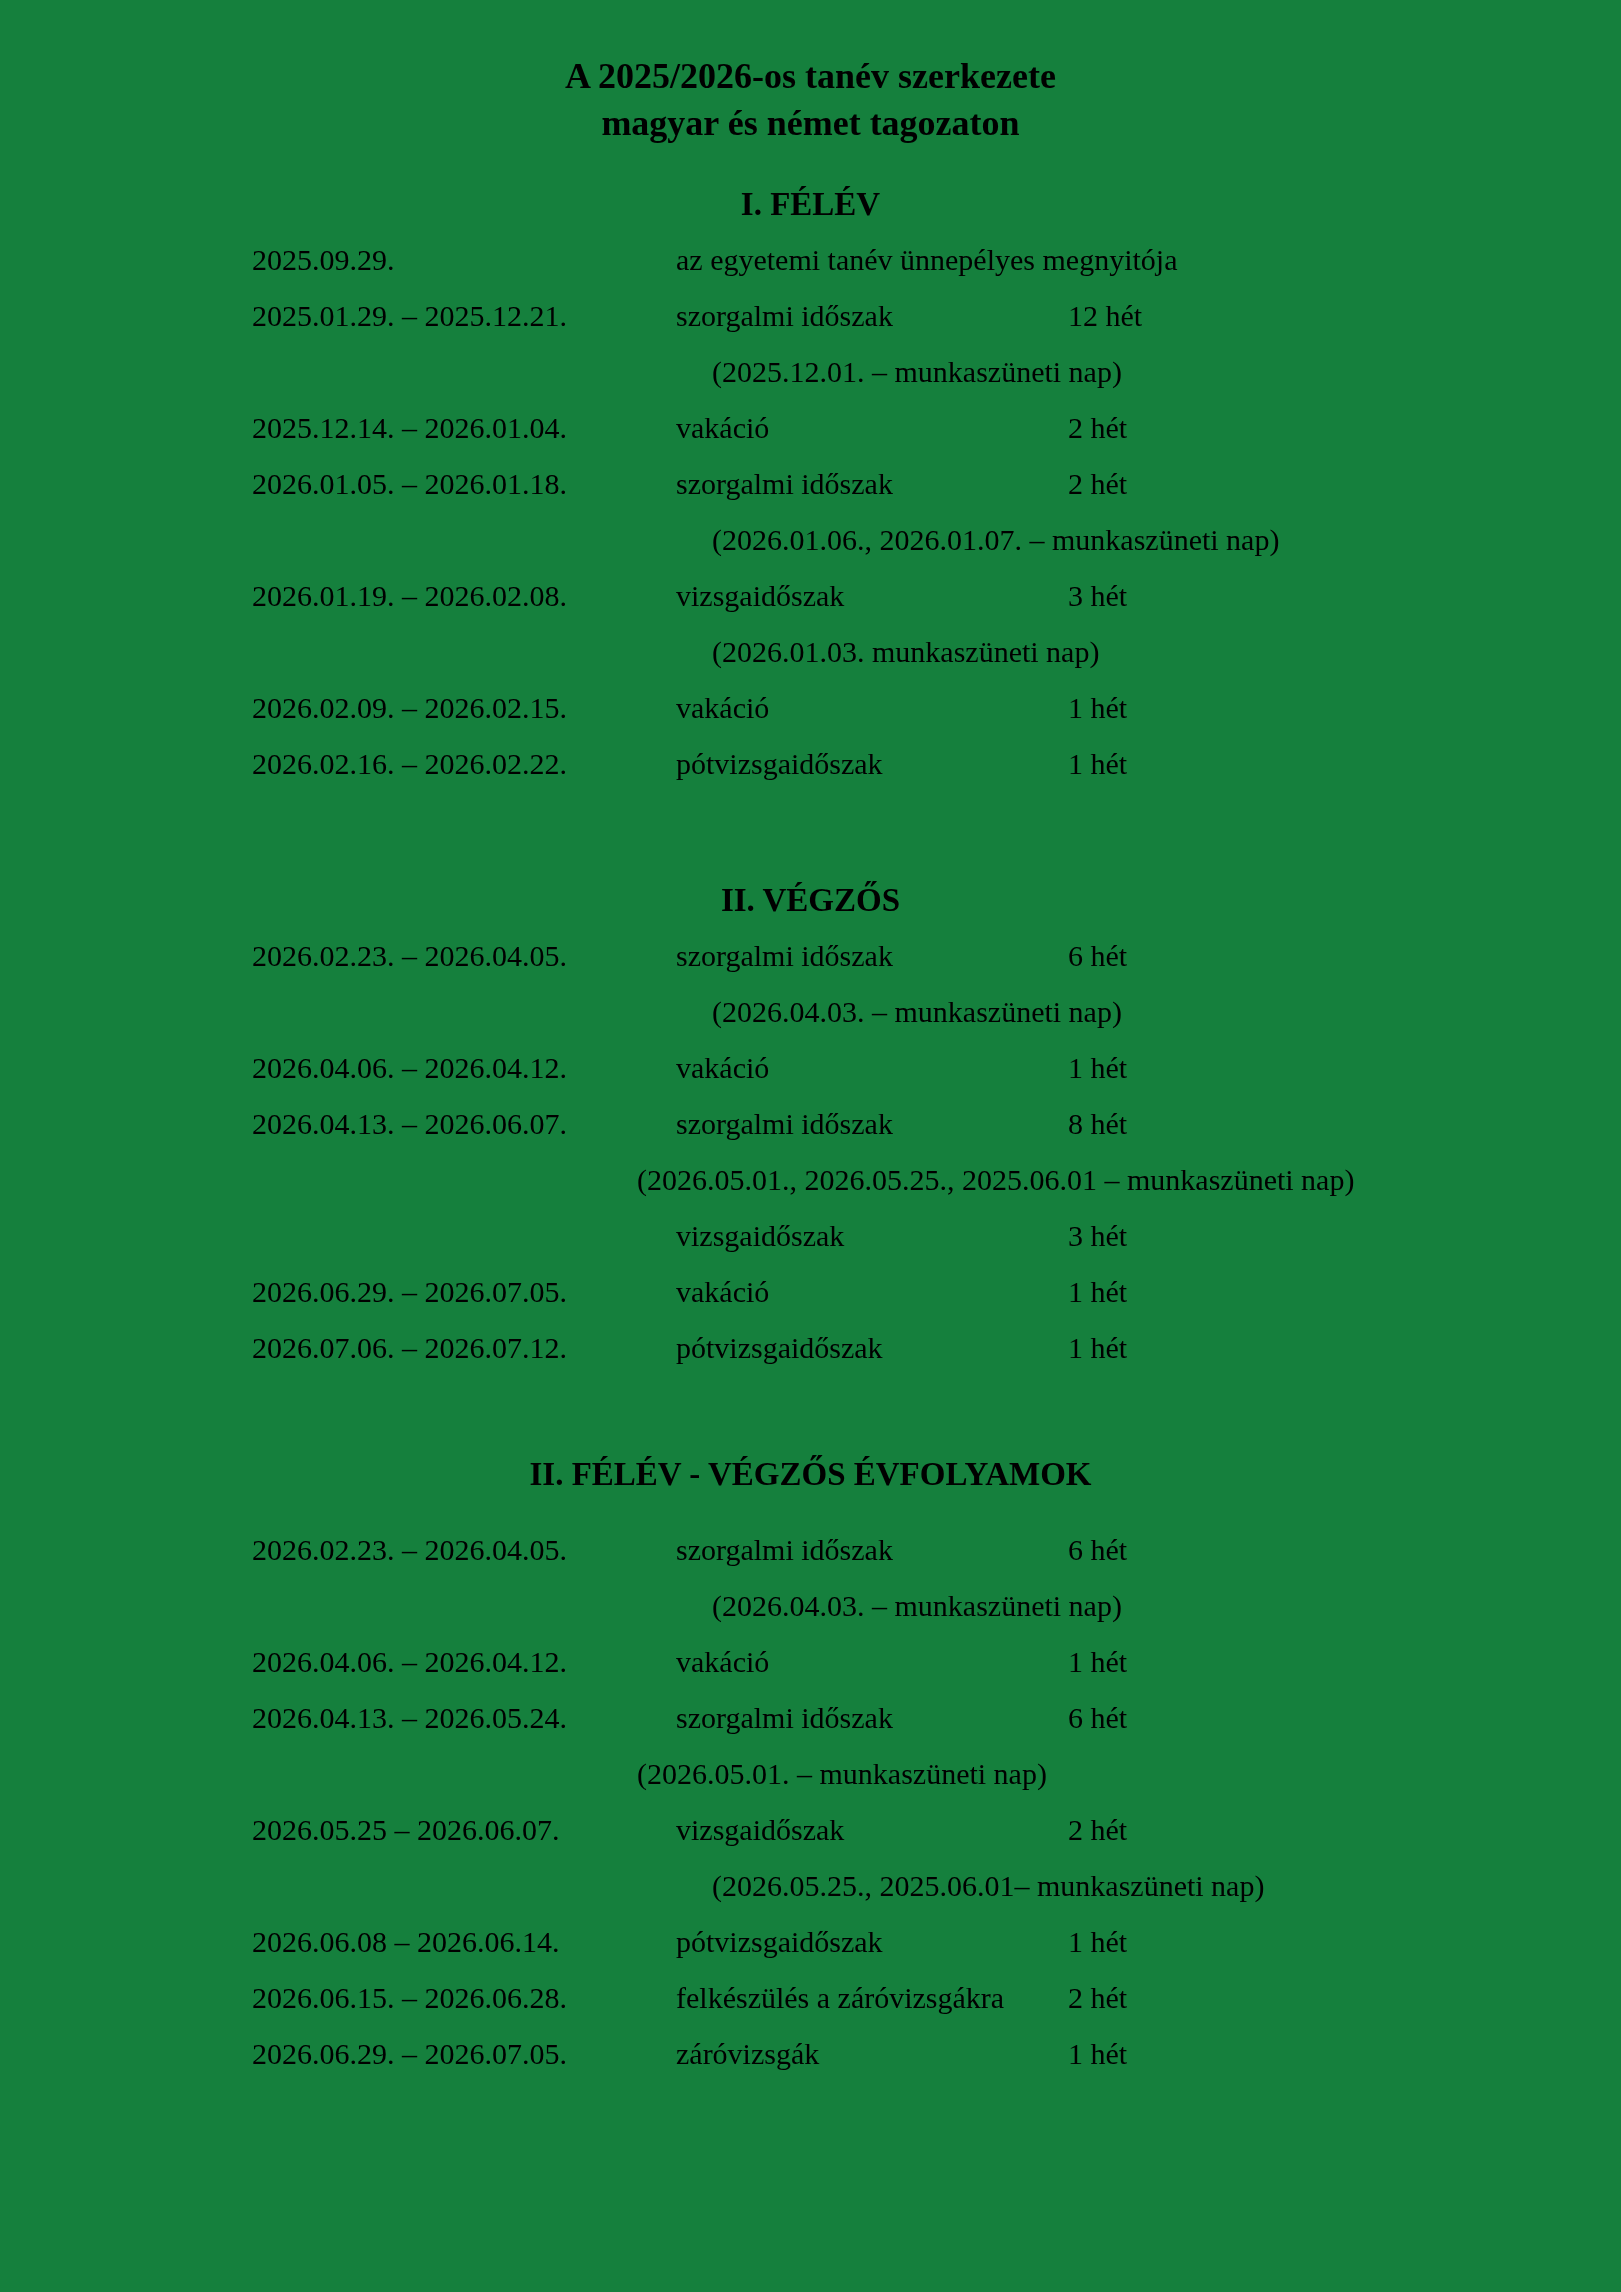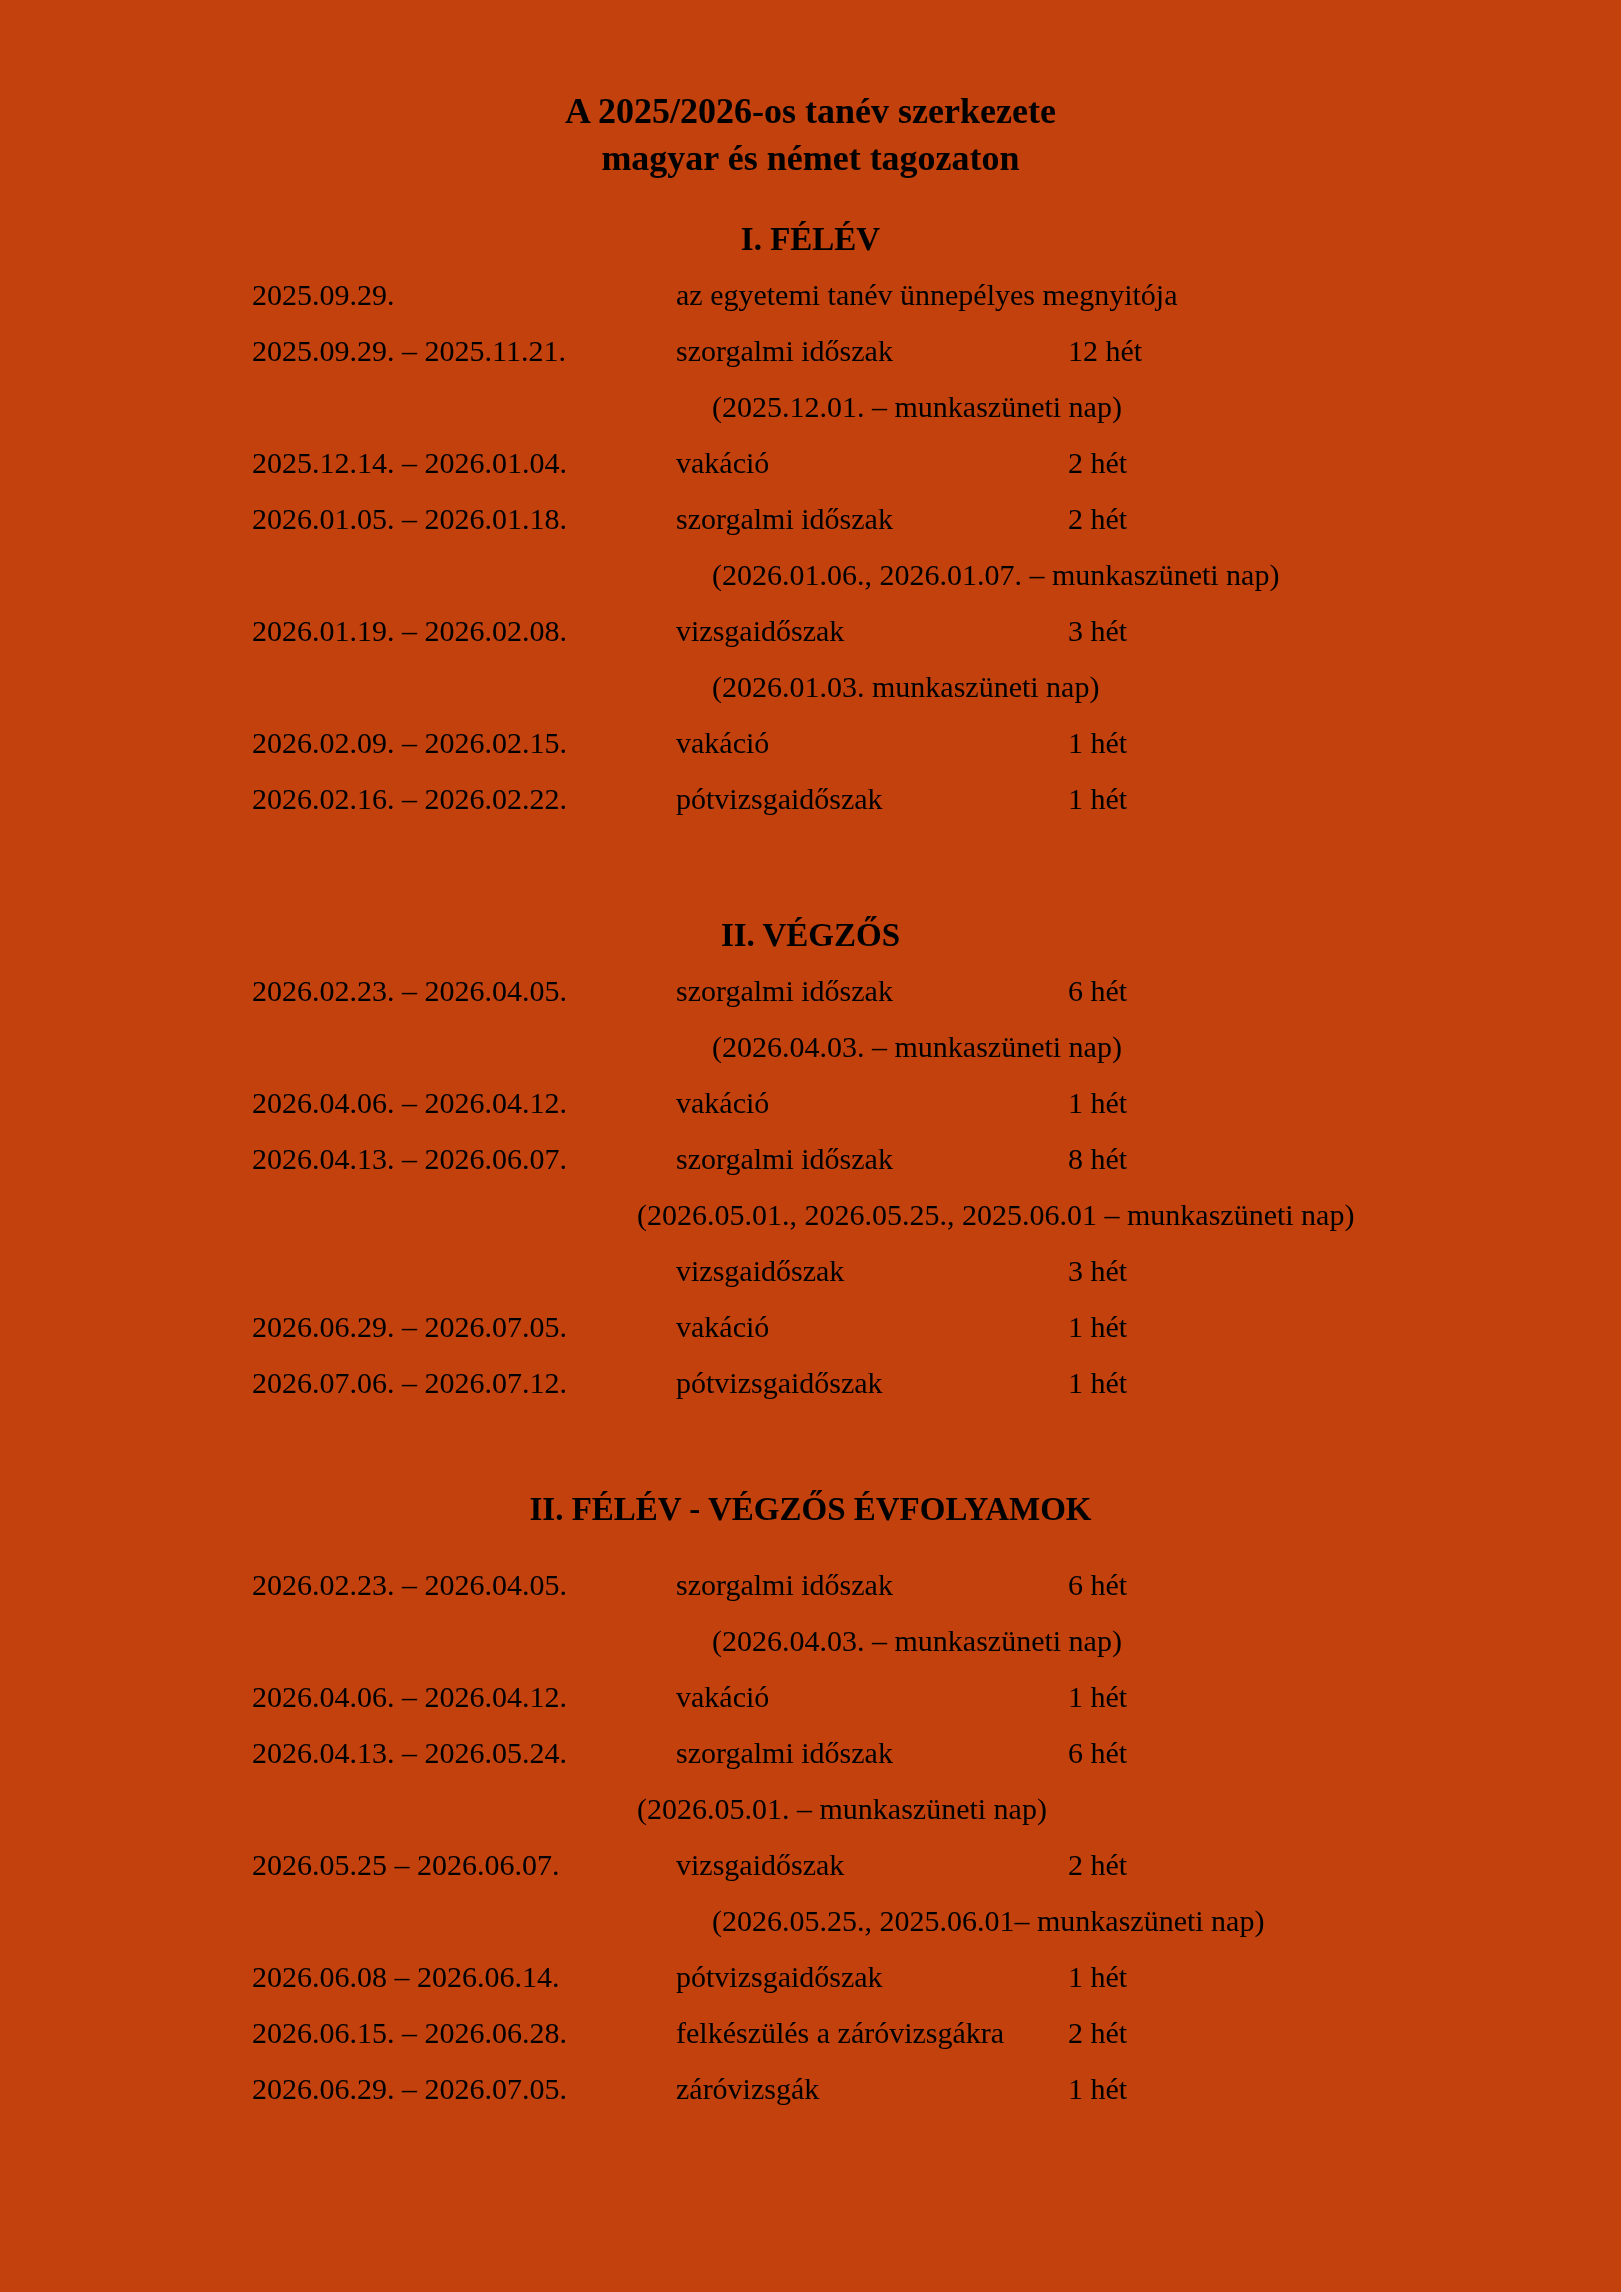--- a/index.html
+++ b/index.html
@@ -4,26 +4,26 @@
 <style>
   html, body {
     margin: 0;
     padding: 0;
     background: #ffffff;
   }
   .page {
     position: relative;
     width: 1621px;
     height: 2293px;
-    background: #c2410c;
+    background: #15803d;
     color: #000000;
     font-family: "Liberation Serif", "DejaVu Serif", serif;
     overflow: hidden;
     box-sizing: border-box;
-    padding-top: 88px;
+    padding-top: 53px;
   }
   .doc-title {
     margin: 0;
     text-align: center;
     font-weight: bold;
     font-size: 36px;
     line-height: 47px;
   }
   .semester { margin: 0; }
   .section-heading {
@@ -64,21 +64,21 @@
   </header>
   <div>
       <section class="semester">
         <h2 class="section-heading">I. FÉLÉV</h2>
         <div class="rows">
           <div class="row">
             <span class="cell date">2025.09.29.</span>
             <span class="cell label">az egyetemi tanév ünnepélyes megnyitója</span>
           </div>
           <div class="row">
-            <span class="cell date">2025.09.29. – 2025.11.21.</span>
+            <span class="cell date">2025.01.29. – 2025.12.21.</span>
             <span class="cell label">szorgalmi időszak</span>
             <span class="cell weeks">12 hét</span>
           </div>
           <div class="row note">
             <span class="cell label">(2025.12.01. – munkaszüneti nap)</span>
           </div>
           <div class="row">
             <span class="cell date">2025.12.14. – 2026.01.04.</span>
             <span class="cell label">vakáció</span>
             <span class="cell weeks">2 hét</span>

